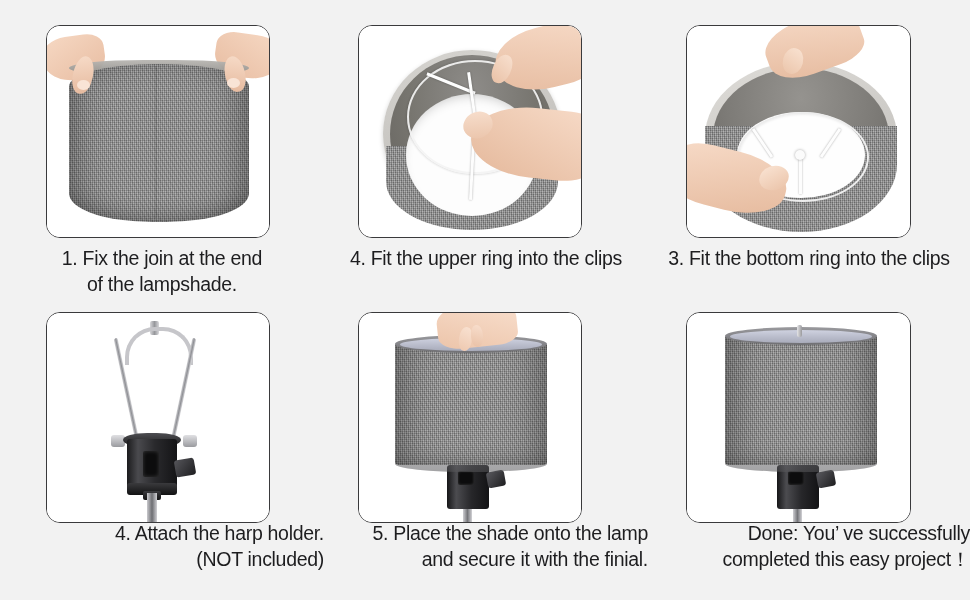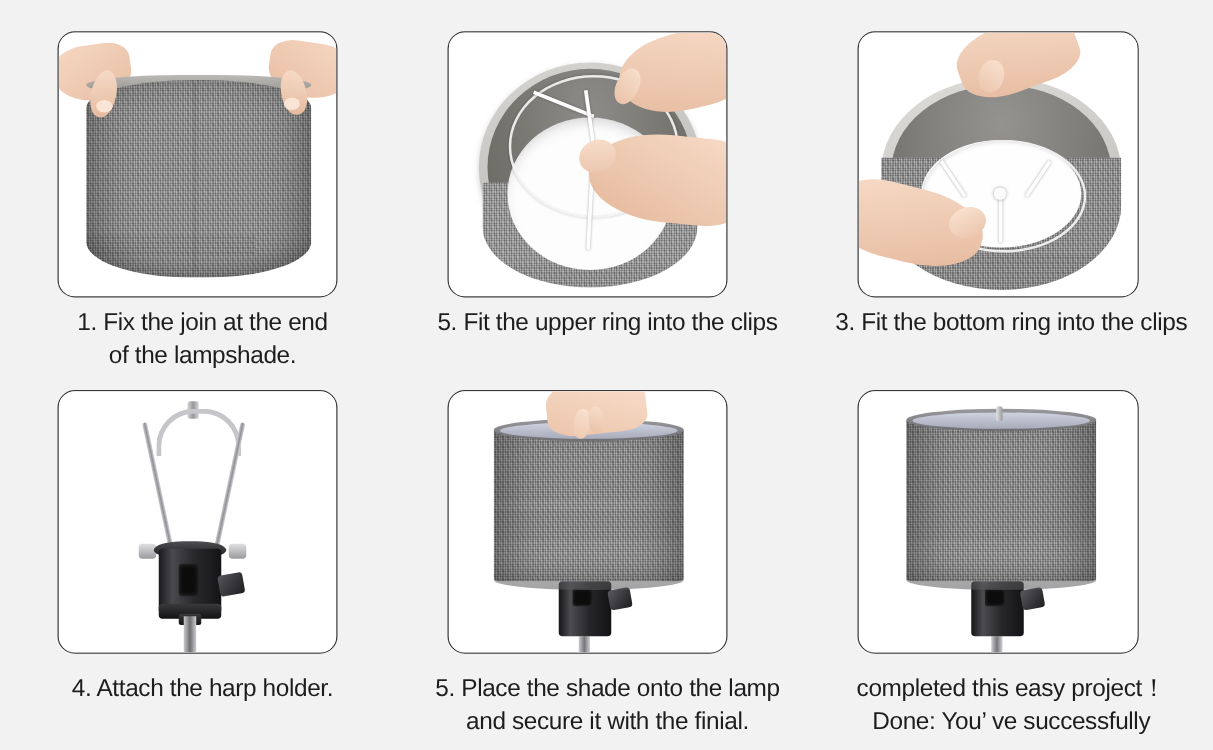--- a/index.html
+++ b/index.html
@@ -42,21 +42,21 @@
     position:absolute;
     left:0;right:0;
     top:245px;
     text-align:center;
     color:#1d1d1f;
     font-size:19.5px;
     line-height:26px;
     letter-spacing:-0.3px;
     font-family:"Liberation Sans", sans-serif;
   }
-  .cell.row2 .caption{top:238px;}
+  .cell.row2 .caption{top:220px;text-align:right;}
   .caption .l{display:block;white-space:nowrap;}
 
   
   .linen{
     background-color:#8d8d8d;
     background-image:
       repeating-linear-gradient(90deg, rgba(255,255,255,.17) 0 1px, rgba(0,0,0,.13) 1px 2px),
       repeating-linear-gradient(0deg, rgba(255,255,255,.13) 0 1px, rgba(0,0,0,.11) 1px 2px),
       repeating-linear-gradient(58deg, rgba(255,255,255,.07) 0 2px, rgba(0,0,0,.05) 2px 4px);
   }
@@ -431,21 +431,21 @@
         <div class="spoke p2-s2"></div>
         <div class="spoke p2-s3"></div>
         <div class="p2-hub"></div>
         <div class="p2-hand-top"></div>
         <div class="p2-finger-top"></div>
         <div class="p2-hand-mid"></div>
         <div class="p2-thumb"></div>
       </div>
     </div>
     <div class="caption">
-      <span class="l">5. Fit the upper ring into the clips</span>
+      <span class="l">4. Fit the upper ring into the clips</span>
     </div>
   </div>
 
   <div class="cell col3 row1">
     <div class="frame">
       <div class="photo">
         <div class="p3-outer"></div>
         <div class="p3-inner linen-dark"></div>
         <div class="p3-skirt linen"></div>
         <div class="p3-open"></div>
@@ -478,20 +478,21 @@
         <div class="p4-socket"></div>
         <div class="p4-socket-slot"></div>
         <div class="p4-knob"></div>
         <div class="p4-socket-band"></div>
         <div class="p4-nut"></div>
         <div class="p4-stem"></div>
       </div>
     </div>
     <div class="caption">
       <span class="l">4. Attach the harp holder.</span>
+      <span class="l">(NOT included)</span>
     </div>
   </div>
 
   <div class="cell col2 row2">
     <div class="frame">
       <div class="photo">
         <div class="p5-stem"></div>
         <div class="p5-socket"></div>
         <div class="p5-socket-slot"></div>
         <div class="p5-knob"></div>
@@ -519,18 +520,18 @@
         <div class="p6-socket-slot"></div>
         <div class="p6-knob"></div>
         <div class="sh-botrim p6-botrim"></div>
         <div class="sh-body p6-shade linen"></div>
         <div class="sh-toprim p6-toprim"></div>
         <div class="sh-topface p6-topface"></div>
         <div class="p6-finial"></div>
       </div>
     </div>
     <div class="caption">
+      <span class="l">Done: You’ ve successfully</span>
       <span class="l">completed this easy project！</span>
-      <span class="l">Done: You’ ve successfully</span>
     </div>
   </div>
 
 </div>
 
 </body></html>

